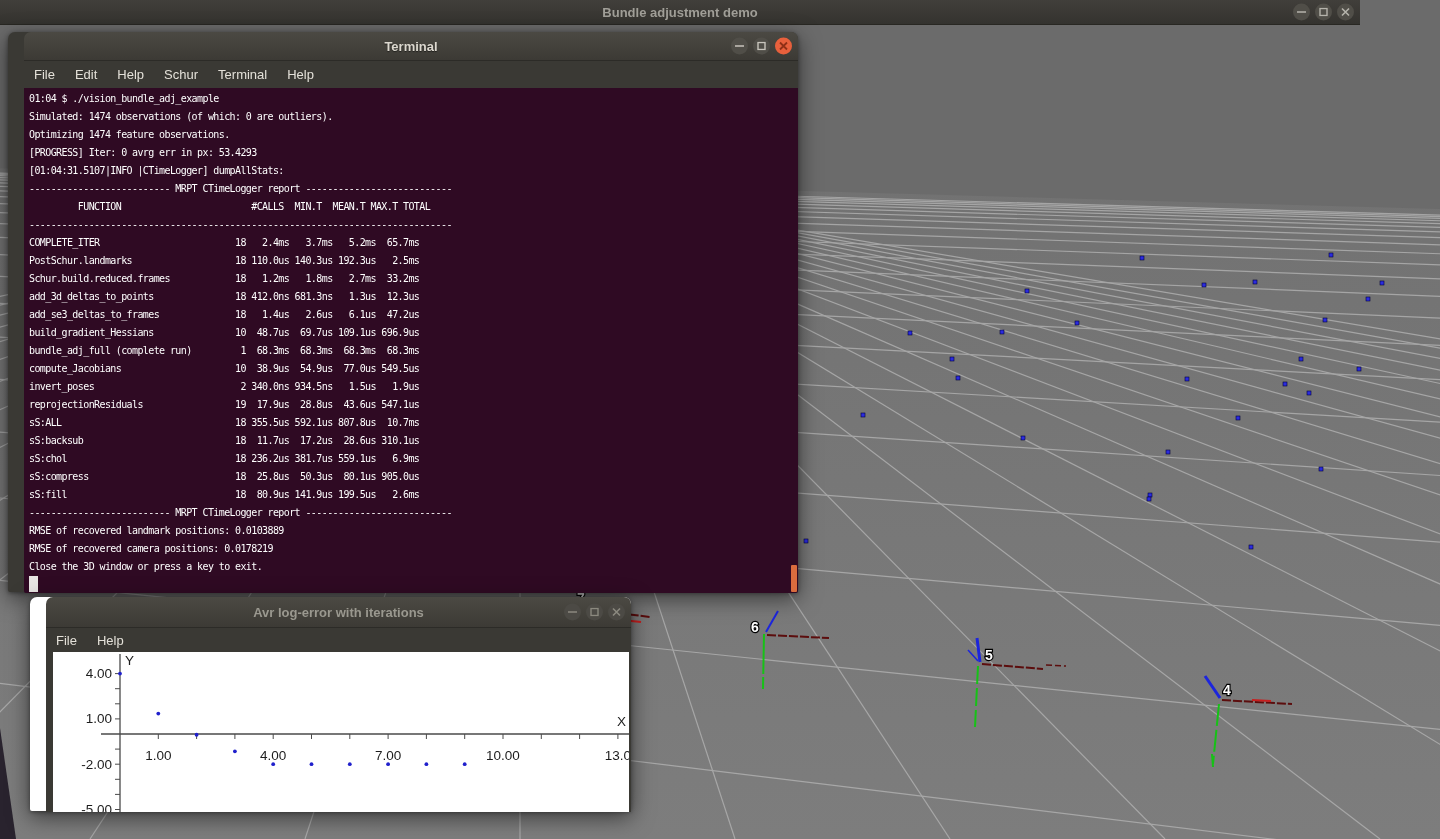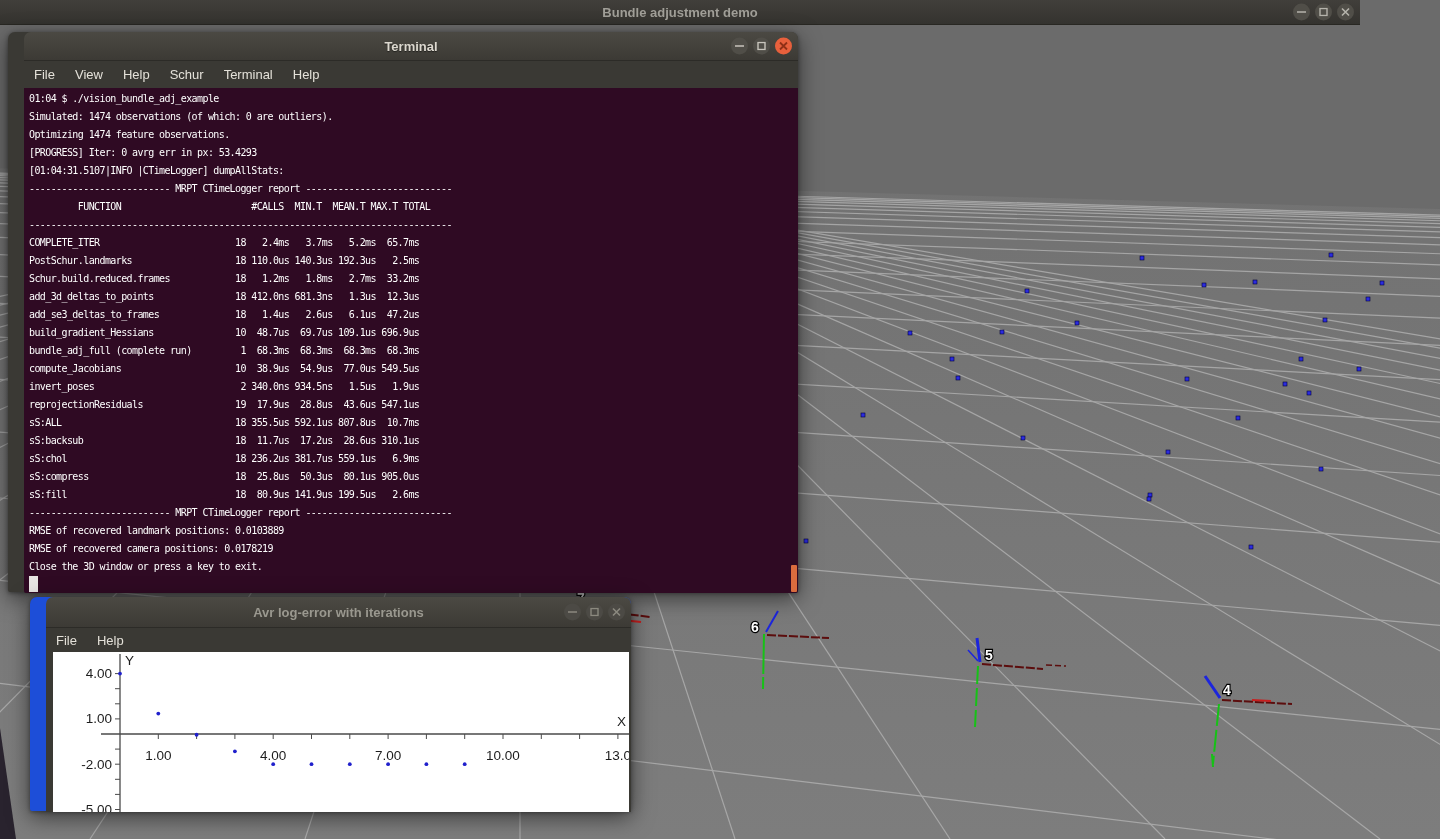--- a/index.html
+++ b/index.html
@@ -36,21 +36,21 @@
   #terminal .menubar{height:27px;}
   #term-body{position:relative;height:505px;background:#2f0a23;
      border-radius:0 0 2px 2px;overflow:hidden;}
   #term-pre{margin:0;padding:2px 0 0 5px;font-family:"DejaVu Sans Mono",monospace;
      font-size:10px;line-height:18px;color:#ffffff;letter-spacing:-0.6px;}
   #term-cursor{display:inline-block;width:9px;height:16px;background:#e8e6e3;
      vertical-align:text-bottom;}
   #term-scrollthumb{position:absolute;right:1px;bottom:1px;width:6px;height:27px;
      background:#da6c3e;border-radius:1px;}
   
-  #plotwin{left:30px;top:597px;width:585px;height:214px;background:#1d4ed8;}
+  #plotwin{left:30px;top:597px;width:585px;height:214px;background:#ffffff;}
   #plotwin .titlebar{height:30px;}
   #plotwin .menubar{height:24px;}
   #plot-body{position:relative;height:160px;background:#ffffff;
      border-left:7px solid #3a3934;border-right:2px solid #3a3934;}
   #plot-svg{position:absolute;left:0;top:0;}
   .dim .wbtn{color:#8b897f;background:#4c4a45;}
 </style>
 </head>
 <body>
 
@@ -214,21 +214,21 @@
         </span>
       <span class="wbtn" style="background:#e8603c;color:#7e2813;">
           <svg width="9" height="9">
             <path d="M1 1 L8 8 M8 1 L1 8" stroke="#8f2f16" stroke-width="1.8"></path>
           </svg>
         </span>
     </span>
   </div>
   <div class="menubar" id="terminal-menubar">
       <span class="mitem">File</span>
-      <span class="mitem">View</span>
+      <span class="mitem">Edit</span>
       <span class="mitem">Help</span>
       <span class="mitem">Schur</span>
       <span class="mitem">Terminal</span>
       <span class="mitem">Help</span>
     </div>
   <div id="term-body">
     <pre id="term-pre">01:04 $ ./vision_bundle_adj_example
 Simulated: 1474 observations (of which: 0 are outliers).
 Optimizing 1474 feature observations.
 [PROGRESS] Iter: 0 avrg err in px: 53.4293

